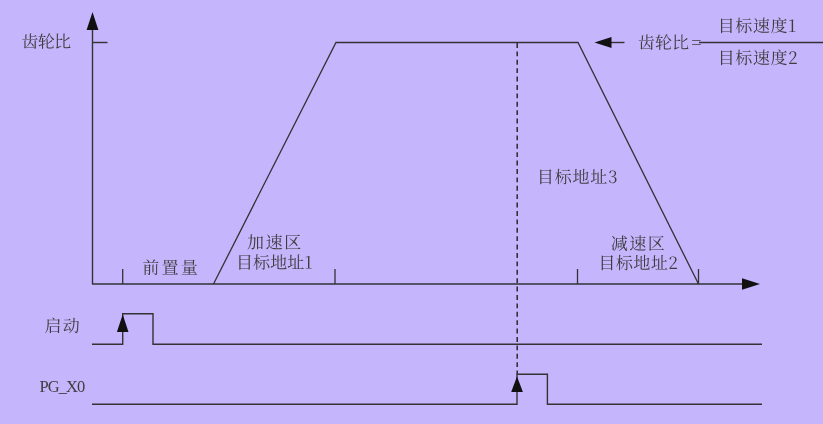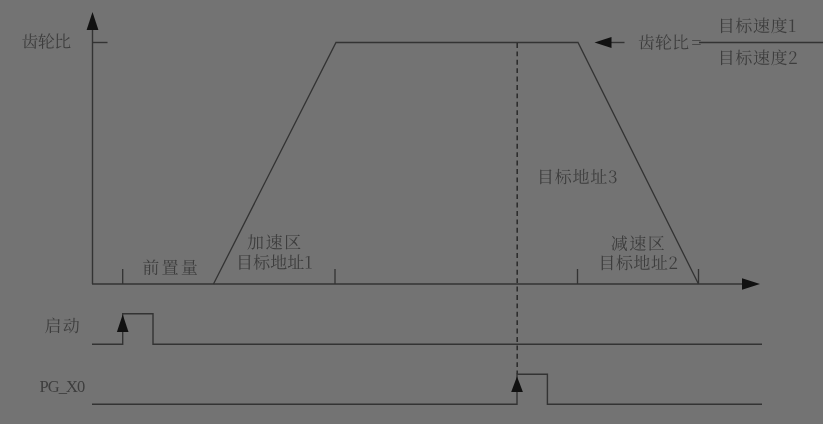--- a/index.html
+++ b/index.html
@@ -1,15 +1,15 @@
 <!DOCTYPE html>
 <html><head><meta charset="utf-8">
 <style>
 html,body{margin:0;padding:0;background:#fff;}
-#wrap{position:relative;width:823px;height:424px;background:#737373;overflow:hidden;}
+#wrap{position:relative;width:823px;height:424px;background:#c4b5fd;overflow:hidden;}
 </style></head>
 <body>
 <div id="wrap">
 <svg width="823" height="424" viewBox="0 0 823 424">
 
   <g stroke="#333333" stroke-width="1.4" fill="none">
     <line x1="92.5" y1="284" x2="92.5" y2="28"></line>
     <line x1="92" y1="284" x2="744" y2="284"></line>
     <line x1="92.5" y1="42.5" x2="107.5" y2="42.5"></line>
   </g>

